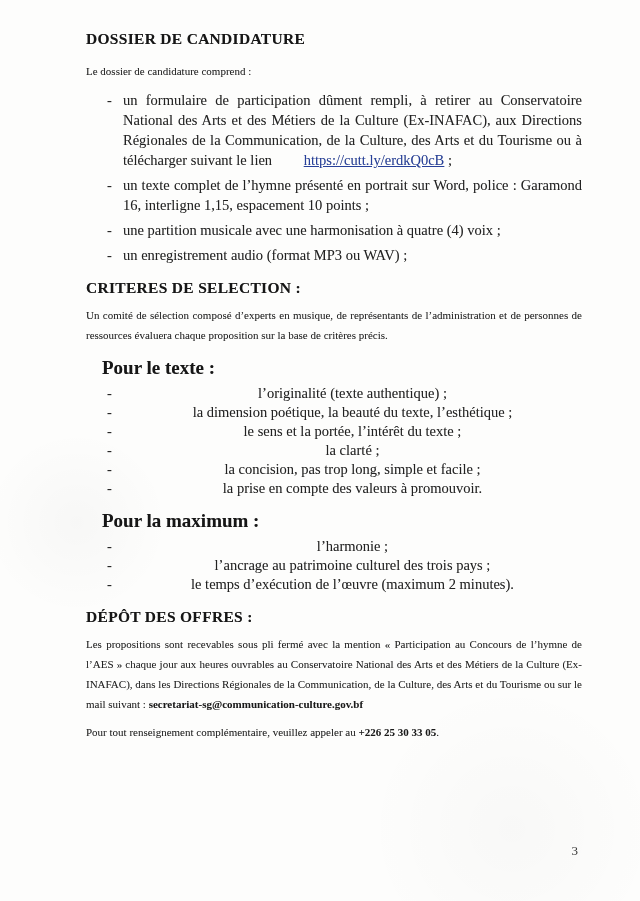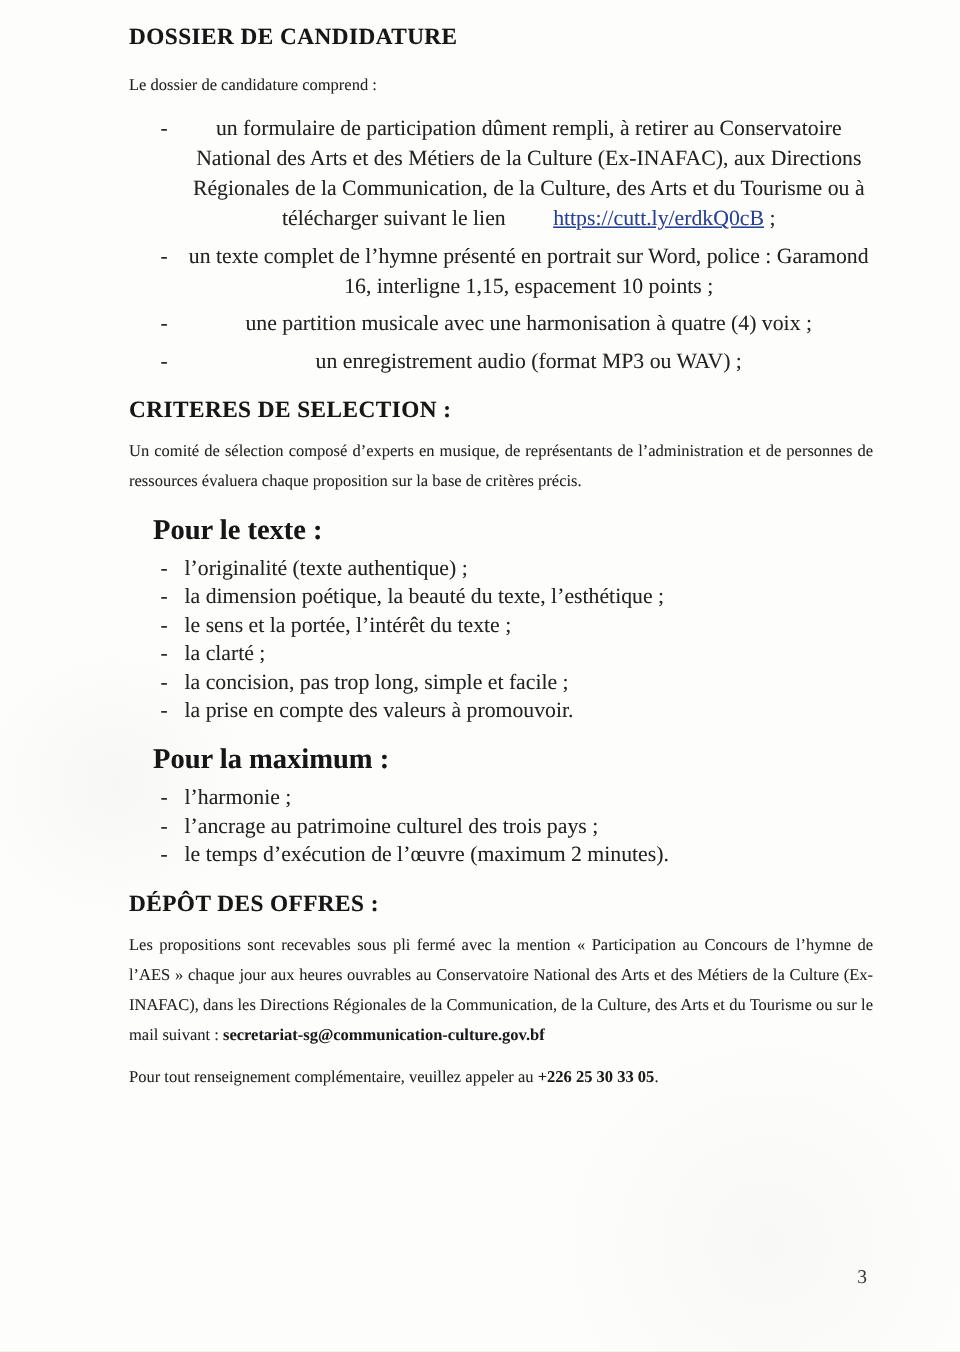--- a/index.html
+++ b/index.html
@@ -22,21 +22,21 @@
     color: #222222;
     overflow: hidden;
   }
   .page * { box-sizing: border-box; }
 
   h1.doc-heading, h2.doc-heading {
     font-size: 15.5px;
     font-weight: 700;
     letter-spacing: 0.3px;
     color: #161616;
-    margin: 0 0 13px 0;
+    margin: 14px 0 13px 0;
     text-shadow: 0 0 0.5px rgba(0,0,0,0.35);
   }
   h2.doc-heading { margin: 14px 0 0 0; }
   h3.sub-heading {
     font-size: 19px;
     font-weight: 700;
     color: #161616;
     margin: 12px 0 0 16px;
     text-shadow: 0 0 0.4px rgba(0,0,0,0.3);
   }
@@ -62,23 +62,23 @@
     line-height: 20px;
     text-shadow: 0 0 0.4px rgba(0,0,0,0.18);
   }
   ul.dash-list li::before {
     content: "-";
     position: absolute;
     left: 21px;
     top: 0;
   }
   ul.spaced-list { margin-top: 0; }
-  ul.spaced-list li { margin-bottom: 5px; text-align: center; }
+  ul.spaced-list li { margin-bottom: 5px; }
   ul.tight-list { margin-top: 5px; }
-  ul.tight-list li { line-height: 19px; }
+  ul.tight-list li { line-height: 19px; text-align: center; }
 
   a.doc-link {
     color: #27409a;
     text-decoration: underline;
     word-break: break-all;
     padding-left: 28px;
   }
   .bold-inline {
     font-weight: 700;
     color: #1a1a1a;

